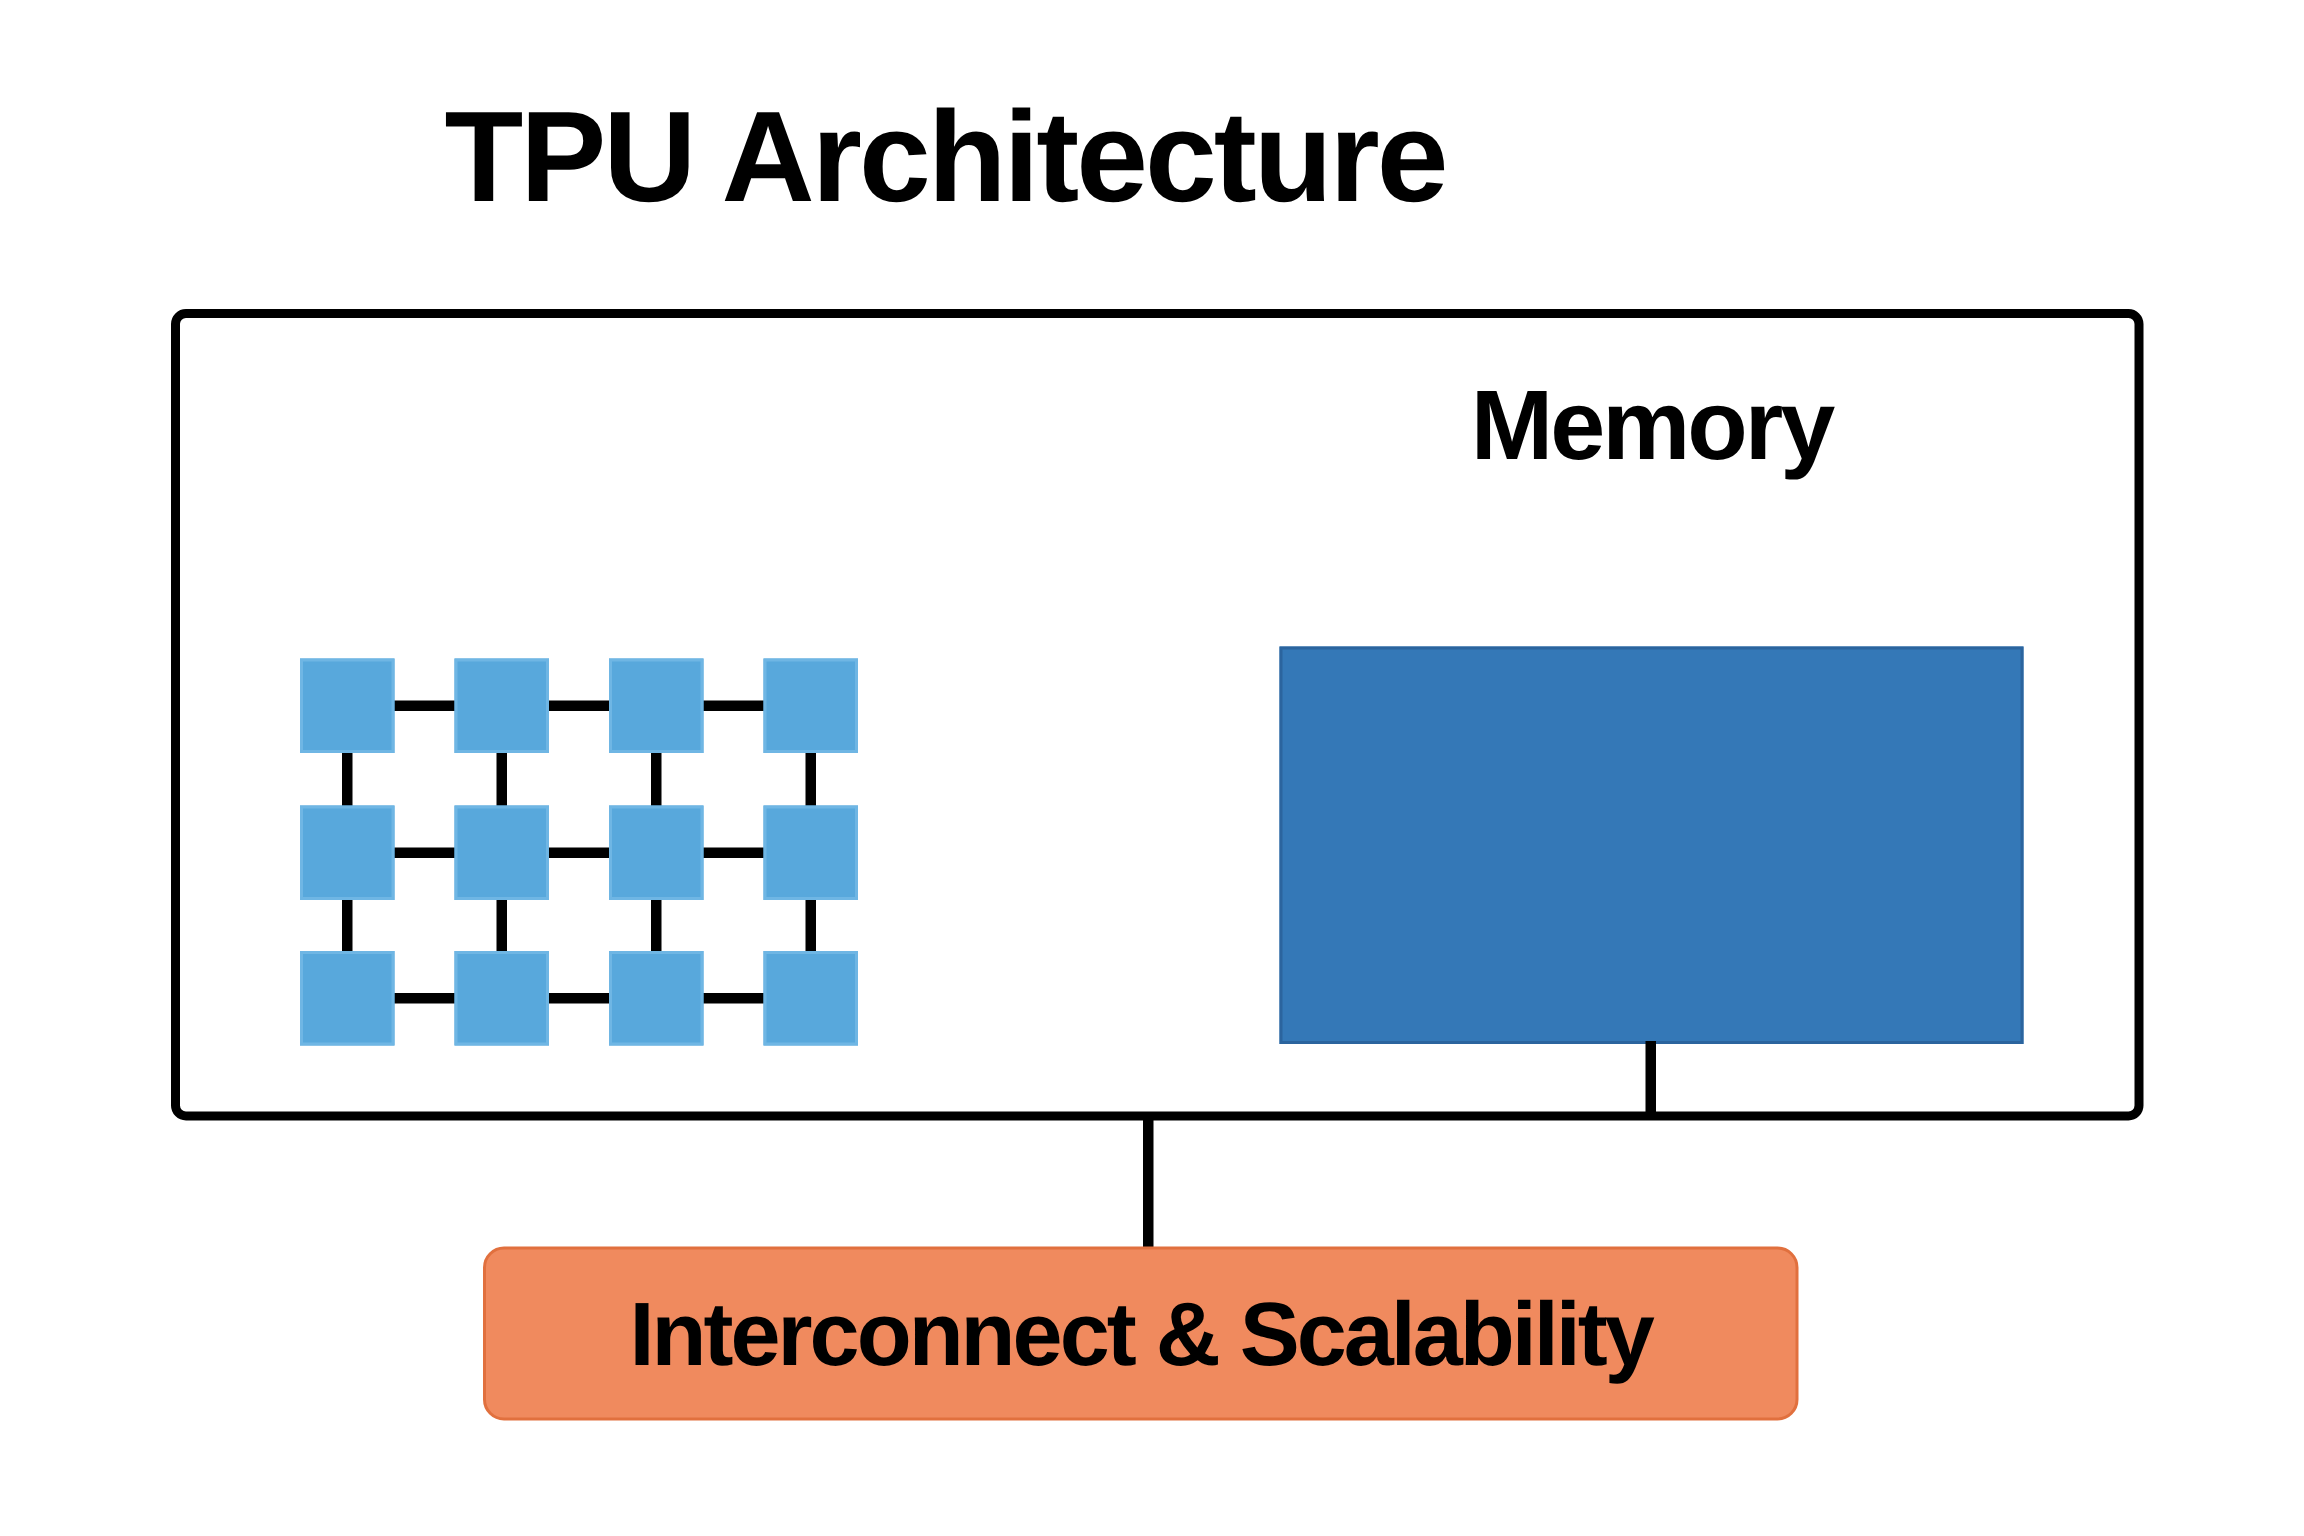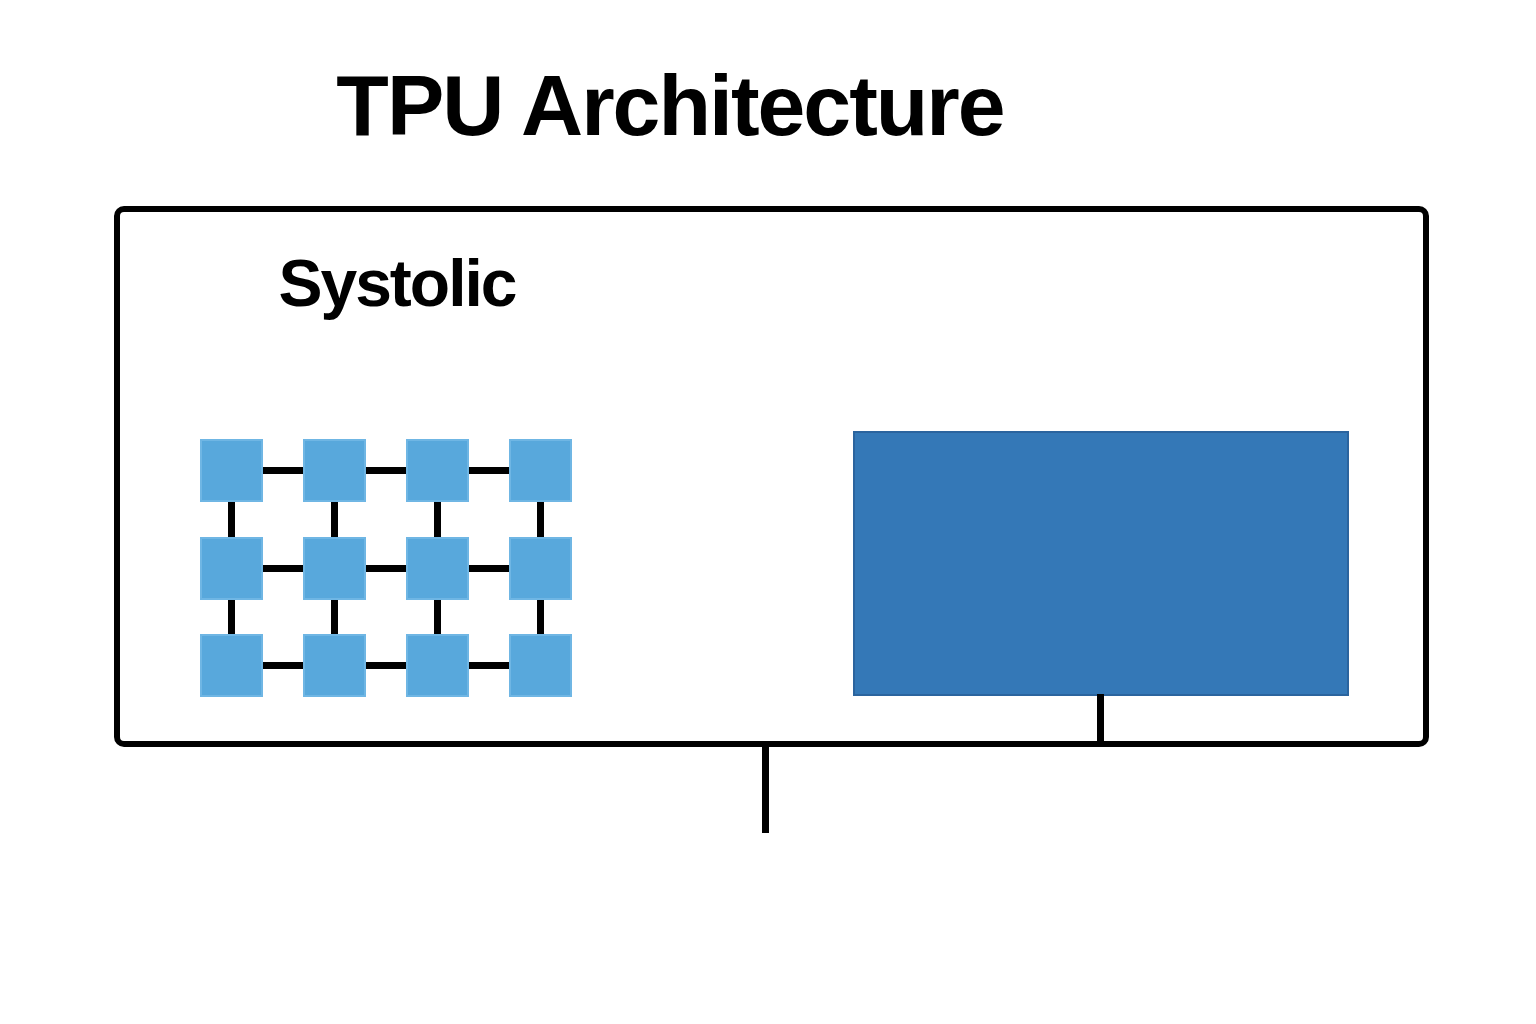--- a/index.html
+++ b/index.html
@@ -19,21 +19,20 @@
   .page-title {
     position: absolute;
     top: 60px;
     left: 0;
     width: 1260px;
     text-align: center;
     font-size: 86px;
     font-weight: 700;
     letter-spacing: -2px;
     line-height: 1.05;
-    padding-left: 40px;
   }
   .chip-box {
     position: absolute;
     left: 114px;
     top: 206px;
     width: 1303px;
     height: 529px;
     border: 6px solid var(--line, #000000);
     border-radius: 10px;
     background: transparent;
@@ -127,24 +126,24 @@
 </head>
 <body>
 
 <div class="stage">
 
   <div class="page-title">TPU Architecture</div>
 
   <div class="chip-box"></div>
 
   <div class="section-heading heading-left">
-    <div>Systolic</div>
   </div>
 
   <div class="section-heading heading-right">
+    <div>Memory</div>
   </div>
 
   <div class="systolic-array">
       <div class="pe-line-h" style="top: 28px;"></div>
       <div class="pe-line-h" style="top: 125.5px;"></div>
       <div class="pe-line-h" style="top: 223px;"></div>
       <div class="pe-line-v" style="left: 28px;"></div>
       <div class="pe-line-v" style="left: 131px;"></div>
       <div class="pe-line-v" style="left: 234px;"></div>
       <div class="pe-line-v" style="left: 337px;"></div>
@@ -161,14 +160,17 @@
       <div class="pe" style="left: 206px; top: 195px;"></div>
       <div class="pe" style="left: 309px; top: 195px;"></div>
     </div>
 
   <div class="hbm-block"></div>
 
   <div class="connector connector-hbm"></div>
 
   <div class="connector connector-interconnect"></div>
 
+  <div class="interconnect-box">
+    <span class="interconnect-label">Interconnect &amp; Scalability</span>
+  </div>
 
 </div>
 
 </body></html>

